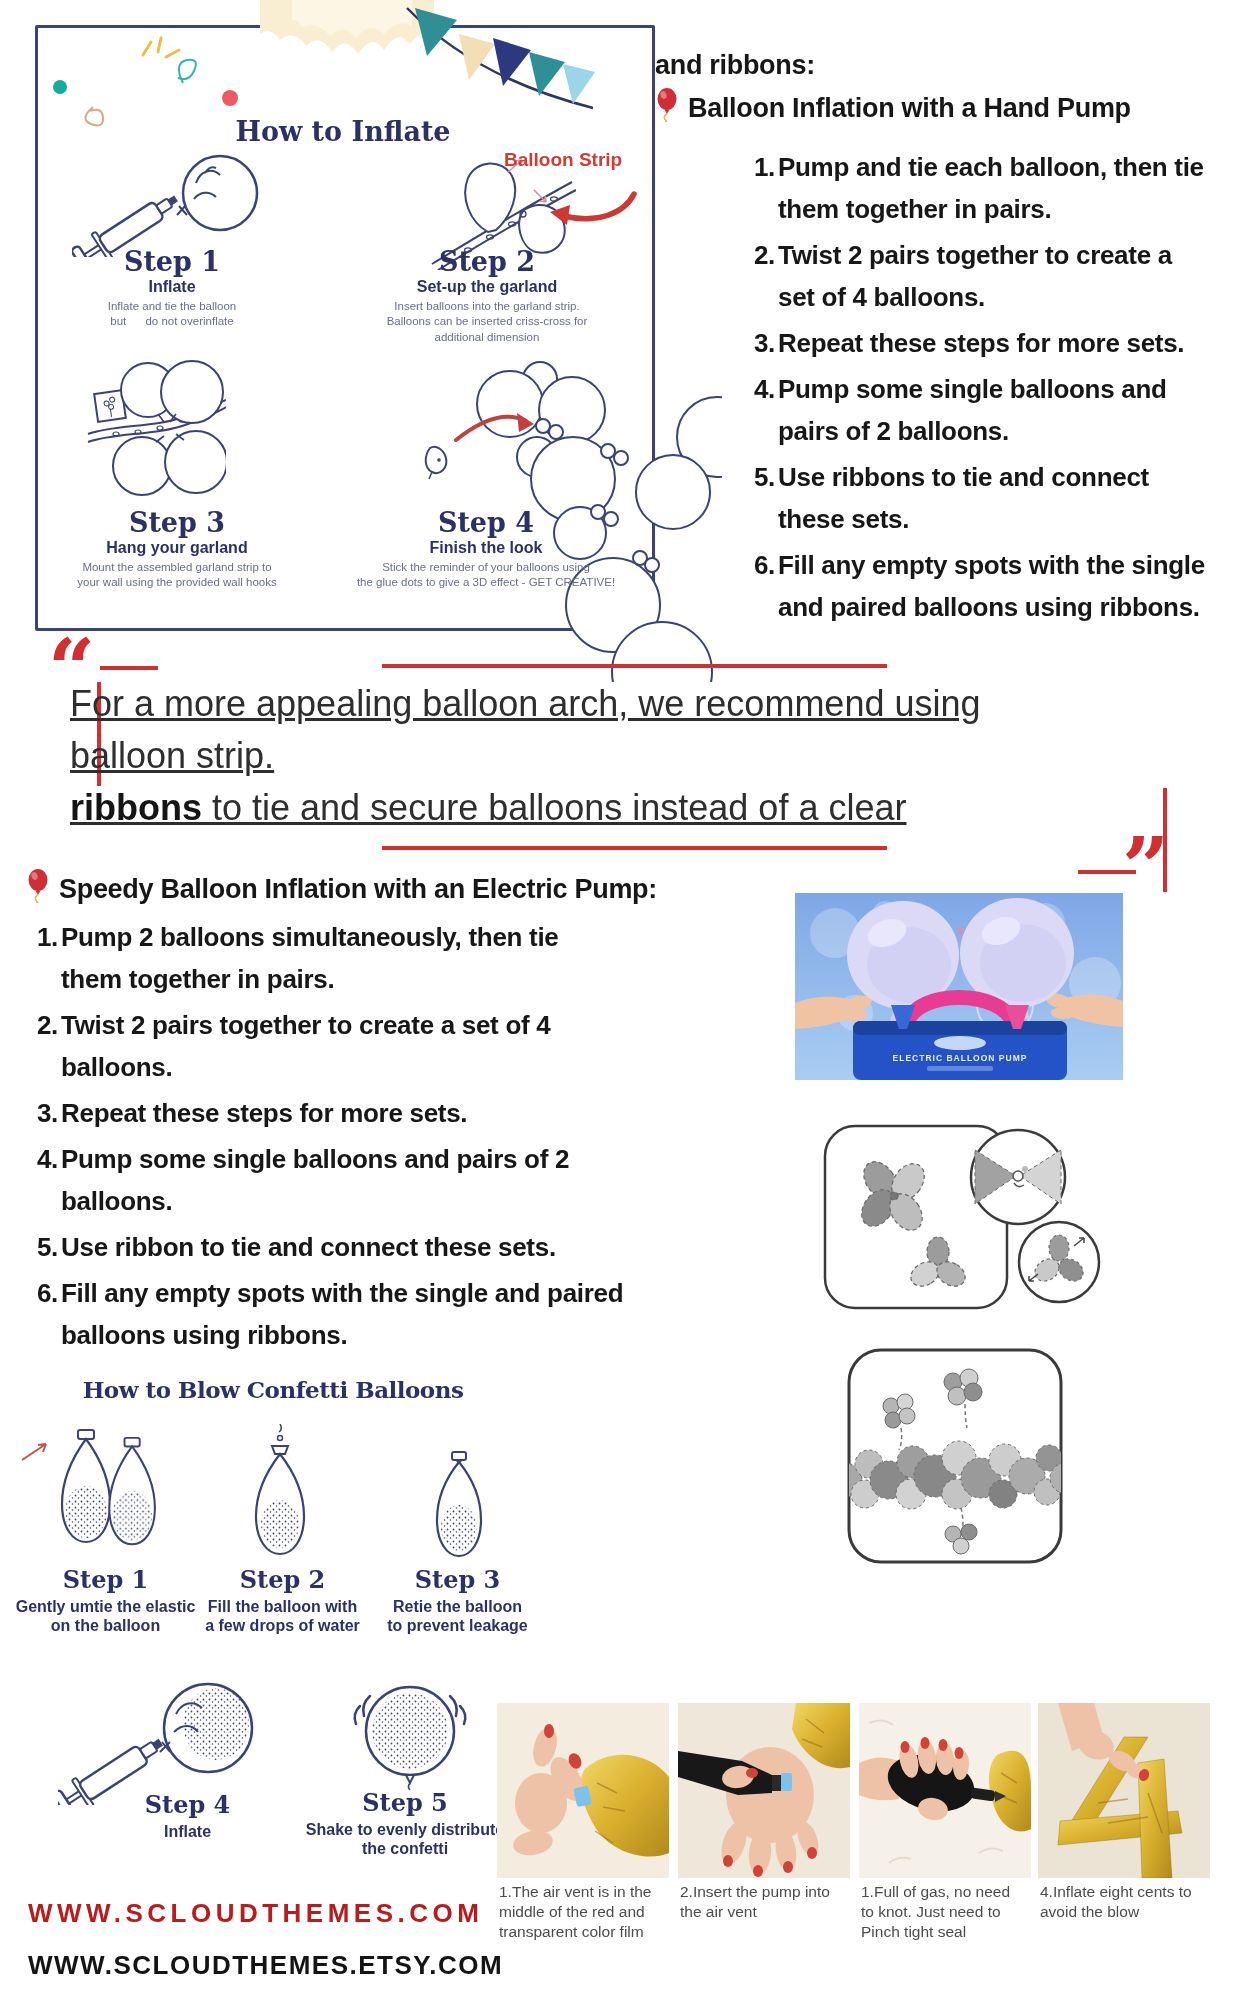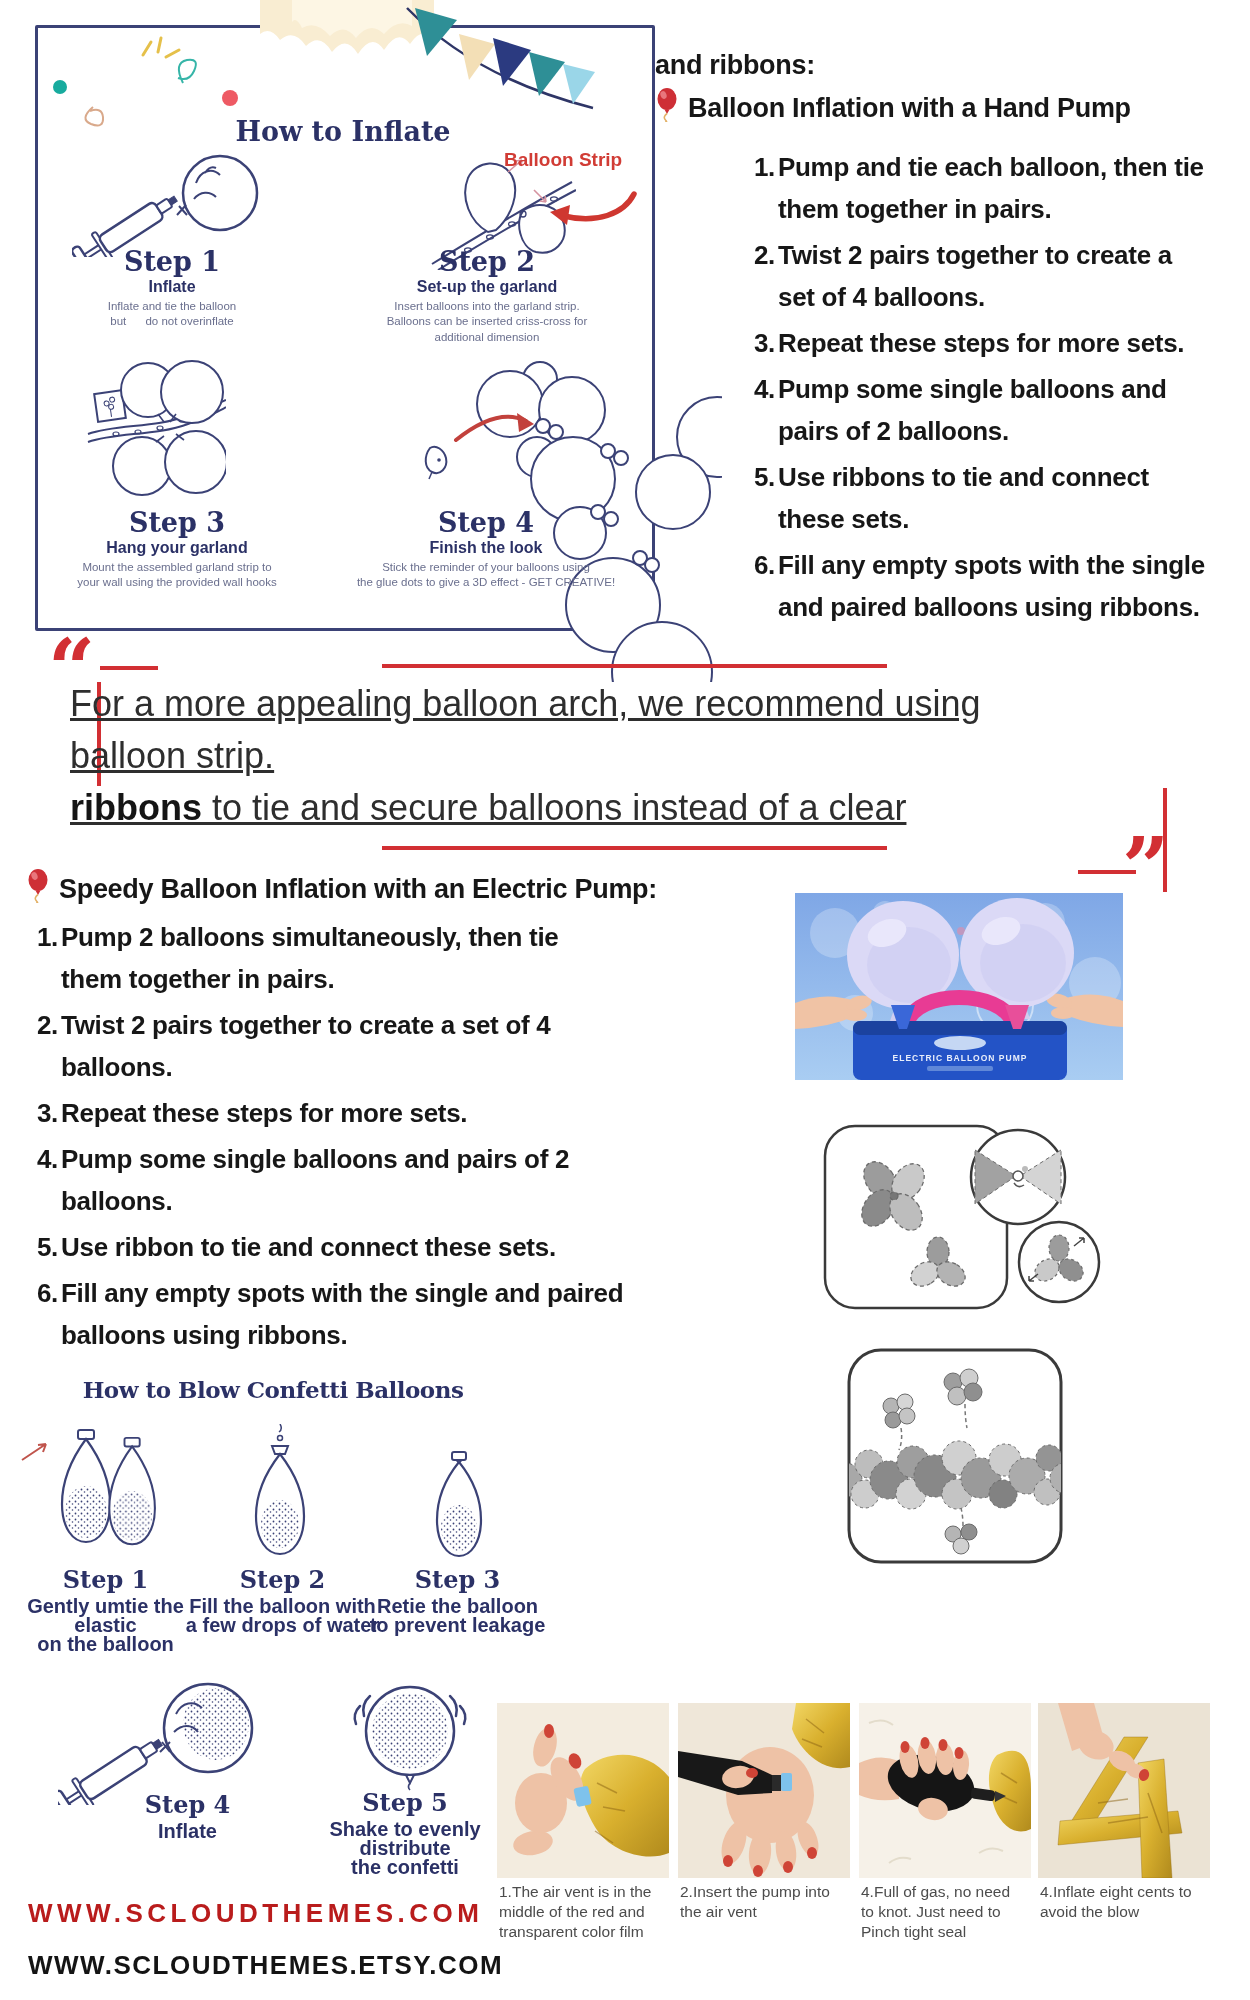--- a/index.html
+++ b/index.html
@@ -30,21 +30,21 @@
   
   .qmark{font-family:"DejaVu Serif",serif;font-weight:700;font-size:82px;line-height:1;color:#d22f33;}
   .qrule{background:#d22f33;height:3.5px;}
   .qbar{background:#d22f33;width:3.5px;height:104px;}
   .qtext{left:70px;top:678px;width:1110px;font-size:36px;line-height:52px;color:#2e2e2e;text-decoration:underline;}
   .qtext b{color:#151515;}
 
   
   .c-title{font-family:"DejaVu Serif",serif;font-weight:700;font-size:23px;color:#2b3166;text-align:center;letter-spacing:-0.5px;}
   .cstep-title{font-family:"DejaVu Serif",serif;font-weight:700;font-size:24px;color:#2b3166;}
-  .cstep-desc{font-weight:700;font-size:20px;line-height:19px;color:#2b3166;white-space:pre-wrap;margin-top:3px;}
+  .cstep-desc{font-weight:700;font-size:16px;line-height:19px;color:#2b3166;white-space:pre-wrap;margin-top:3px;}
 
   
   .fcap{font-size:15.5px;line-height:20px;color:#4c4c4c;white-space:pre-wrap;}
   .site1{font-weight:700;font-size:26px;letter-spacing:4.5px;color:#b91c1c;}
   .site2{font-weight:800;font-size:26px;letter-spacing:1.5px;color:#141414;}
 </style>
 </head>
 <body>
 
 <div class="page">
@@ -541,21 +541,21 @@
     <ellipse cx="84" cy="58" rx="14" ry="9" fill="#eec2a6" transform="rotate(28 84 58)"></ellipse>
     <ellipse cx="98" cy="68" rx="10" ry="7" fill="#eec2a6" transform="rotate(20 98 68)"></ellipse>
     <ellipse cx="106" cy="72" rx="5" ry="6" fill="#cf4436" transform="rotate(20 106 72)"></ellipse>
   </svg>
 
   <div class="abs fcap" style="left:499px;top:1882px;width:175px">1.The air vent is in the
 middle of the red and
 transparent color film</div>
   <div class="abs fcap" style="left:680px;top:1882px;width:175px">2.Insert the pump into
 the air vent</div>
-  <div class="abs fcap" style="left:861px;top:1882px;width:175px">4.Full of gas, no need
+  <div class="abs fcap" style="left:861px;top:1882px;width:175px">1.Full of gas, no need
 to knot. Just need to
 Pinch tight seal</div>
   <div class="abs fcap" style="left:1040px;top:1882px;width:180px">4.Inflate eight cents to
 avoid the blow</div>
 
   <div class="abs site1" style="left:28px;top:1898px">WWW.SCLOUDTHEMES.COM</div>
   <div class="abs site2" style="left:28px;top:1950px">WWW.SCLOUDTHEMES.ETSY.COM</div>
 
 </div>
 

